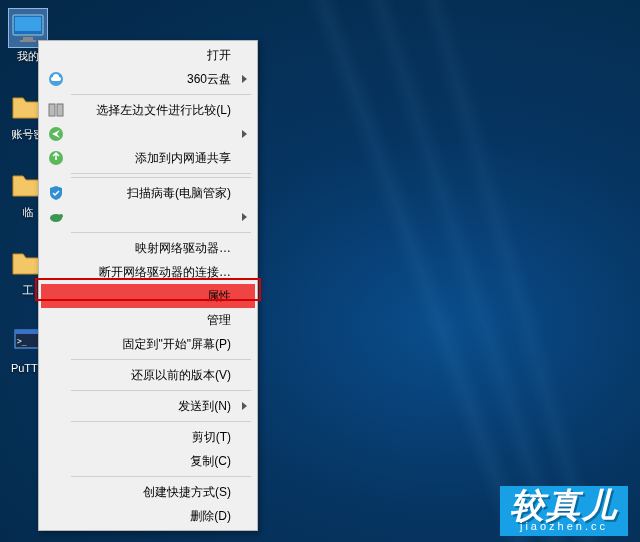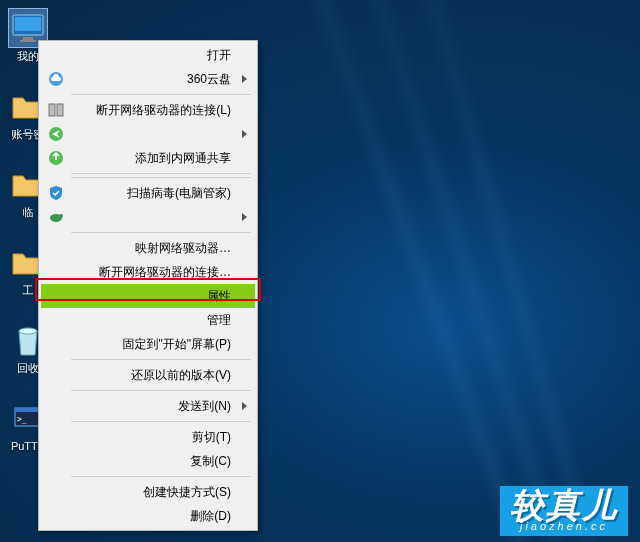--- a/index.html
+++ b/index.html
@@ -72,21 +72,21 @@
     display: flex;
     align-items: center;
     height: 24px;
     padding: 0 24px 0 4px;
     position: relative;
     color: #000;
     cursor: default;
     text-align: right;
   }
   .cm-item.highlight {
-    background: #84cc16;
+    background: #ef4444;
   }
   .cm-icon {
     width: 22px;
     display: inline-flex;
     align-items: center;
     justify-content: center;
     flex-shrink: 0;
   }
   .cm-label {
     flex: 1;
@@ -135,21 +135,20 @@
     font-size: 34px;
     font-weight: 900;
     font-style: italic;
     letter-spacing: 2px;
     line-height: 1;
     text-shadow: 2px 2px 0 #0b6aa0;
   }
   .wm-sub {
     font-size: 11px;
     letter-spacing: 3px;
-    font-style: italic;
     margin-top: -2px;
   }
 </style>
 </head>
 <body>
 
 <div class="streaks"></div>
 
 <div class="desktop" id="desktop">
     <div class="desktop-icon selected">
@@ -182,29 +181,20 @@
     <div class="desktop-icon">
       <div class="di-img">
         <svg width="34" height="28" viewBox="0 0 34 28">
           <path d="M2 6 h10 l3 4 h17 v16 h-30 z" fill="#f3c667" stroke="#c98f1e"></path>
         </svg>
       </div>
       <div class="di-label">工</div>
     </div>
     <div class="desktop-icon">
       <div class="di-img">
-        <svg width="30" height="34" viewBox="0 0 30 34">
-          <path d="M6 8 h18 l-2 24 h-14 z" fill="#bfe3ef" stroke="#6aa"></path>
-          <ellipse cx="15" cy="8" rx="9" ry="3" fill="#dff" stroke="#6aa"></ellipse>
-        </svg>
-      </div>
-      <div class="di-label">回收</div>
-    </div>
-    <div class="desktop-icon">
-      <div class="di-img">
         <svg width="30" height="28" viewBox="0 0 30 28">
           <rect x="2" y="4" width="26" height="18" fill="#1a2a4a" stroke="#6af"></rect>
           <rect x="2" y="4" width="26" height="4" fill="#3a72c8"></rect>
           <text x="4" y="18" fill="#cfe" font-size="8" font-family="monospace">&gt;_</text>
         </svg>
       </div>
       <div class="di-label">PuTTY</div>
     </div>
   </div>
 
@@ -224,21 +214,21 @@
       <span class="cm-arrow"></span>
     </div>
     <div class="cm-sep"></div>
     <div class="cm-item">
       <span class="cm-icon">
         <svg width="16" height="16" viewBox="0 0 16 16">
           <rect x="1" y="2" width="6" height="12" fill="#bbb" stroke="#777"></rect>
           <rect x="9" y="2" width="6" height="12" fill="#bbb" stroke="#777"></rect>
         </svg>
       </span>
-      <span class="cm-label">断开网络驱动器的连接(L)</span>
+      <span class="cm-label">选择左边文件进行比较(L)</span>
     </div>
     <div class="cm-item">
       <span class="cm-icon">
         <svg width="16" height="16" viewBox="0 0 16 16">
           <circle cx="8" cy="8" r="7" fill="#5bb85b"></circle>
           <path d="M4 8 l8 -4 -3 4 3 4 z" fill="#fff"></path>
         </svg>
       </span>
       <span class="cm-arrow"></span>
     </div>

